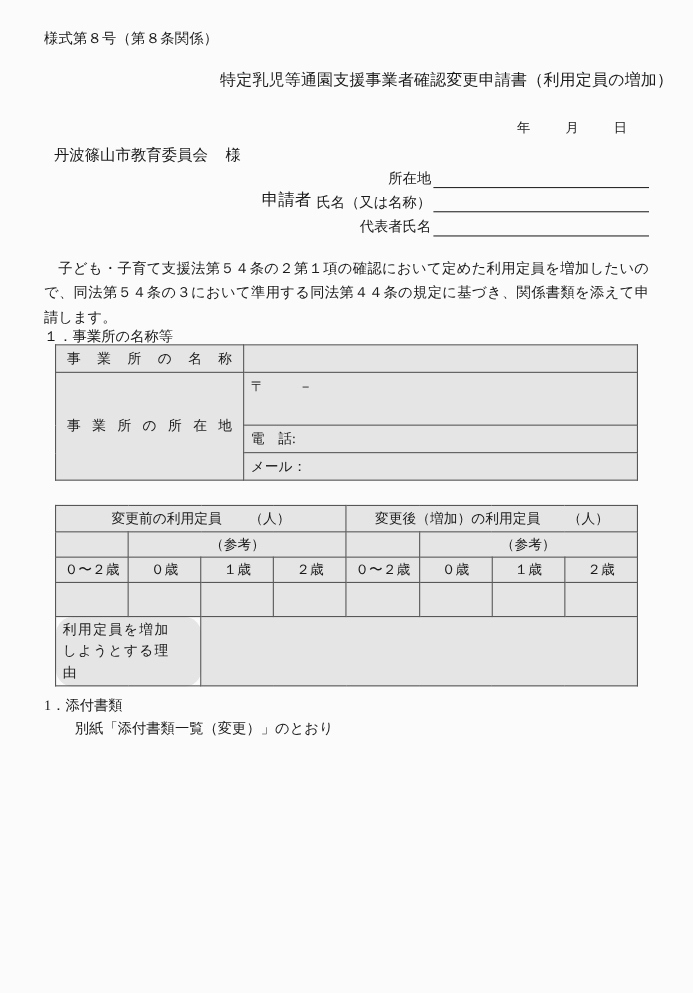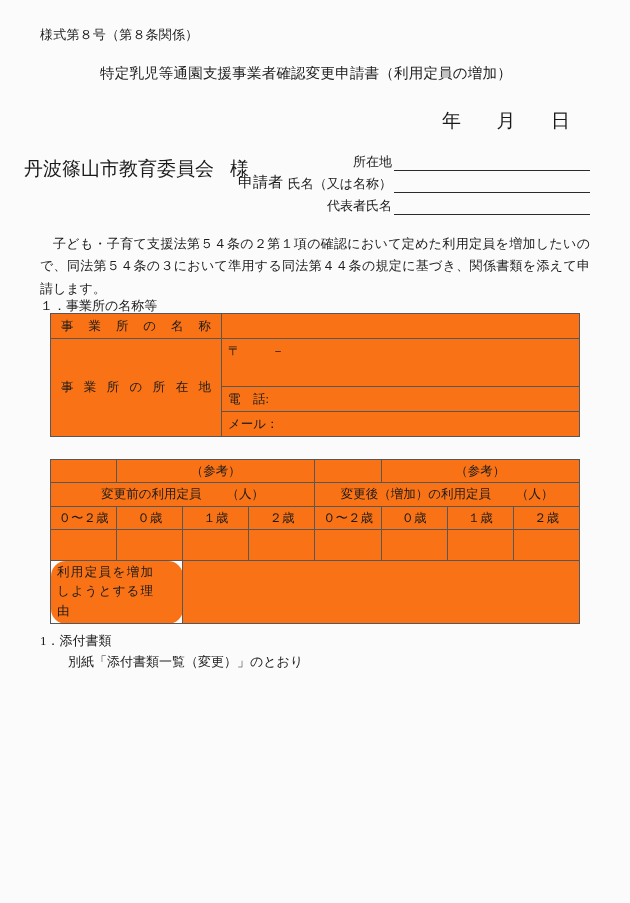--- a/index.html
+++ b/index.html
@@ -33,45 +33,44 @@
     top: 25px;
     font-size: 13px;
     letter-spacing: 0.2px;
     white-space: nowrap;
   }
   .doc-title {
     position: absolute;
     left: 0;
     right: 0;
     top: 63px;
-    text-align: center;
+    text-align: right;
     font-size: 14.5px;
     letter-spacing: 0.2px;
     white-space: nowrap;
   }
 
   
   .date-line {
     position: absolute;
     right: 42px;
     top: 107px;
-    font-size: 19px;
+    font-size: 12px;
     white-space: nowrap;
   }
   .date-line span { display: inline-block; }
   .date-gap { width: 26px; }
 
   
   .addressee {
     position: absolute;
-    left: 24px;
+    left: 49px;
     top: 131px;
-    font-size: 19px;
-    white-space: nowrap;
-    margin-top: 24px;
+    font-size: 14px;
+    white-space: nowrap;
   }
   .addressee .honorific { margin-left: 16px; }
 
   
   .applicant-block {
     position: absolute;
     left: 238px;
     top: 149px;
     width: 352px;
     font-size: 13px;
@@ -136,21 +135,21 @@
   table {
     border-collapse: collapse;
     position: absolute;
     table-layout: fixed;
   }
   table td {
     border: 1px solid #575757;
     font-size: 12.5px;
     padding: 0 6px;
     vertical-align: middle;
-    background: #f97316;
+    background: #e5e5e5;
   }
 
   
   #table-establishment {
     left: 50px;
     top: 313px;
     width: 530px;
   }
   #table-establishment td.label {
     width: 150px;
@@ -278,29 +277,29 @@
         <col class="colgap">
         <col class="colgap">
       <col class="colgap">
         <col class="colgap">
         <col class="colgap">
         <col class="colgap">
     </colgroup>
 
     <tbody>
         <tr>
+      <td class="group-head" colspan="4">変更前の利用定員　　（人）</td>
+      <td class="group-head" colspan="4">変更後（増加）の利用定員　　（人）</td>
+    </tr>
+
+    <tr>
       <td></td>
       <td colspan="3">（参考）</td>
       <td></td>
       <td colspan="3">（参考）</td>
-    </tr>
-
-    <tr>
-      <td class="group-head" colspan="4">変更前の利用定員　　（人）</td>
-      <td class="group-head" colspan="4">変更後（増加）の利用定員　　（人）</td>
     </tr>
 
     <tr>
       <td>０〜２歳</td>
       <td>０歳</td>
       <td>１歳</td>
       <td>２歳</td>
       <td>０〜２歳</td>
       <td>０歳</td>
       <td>１歳</td>

